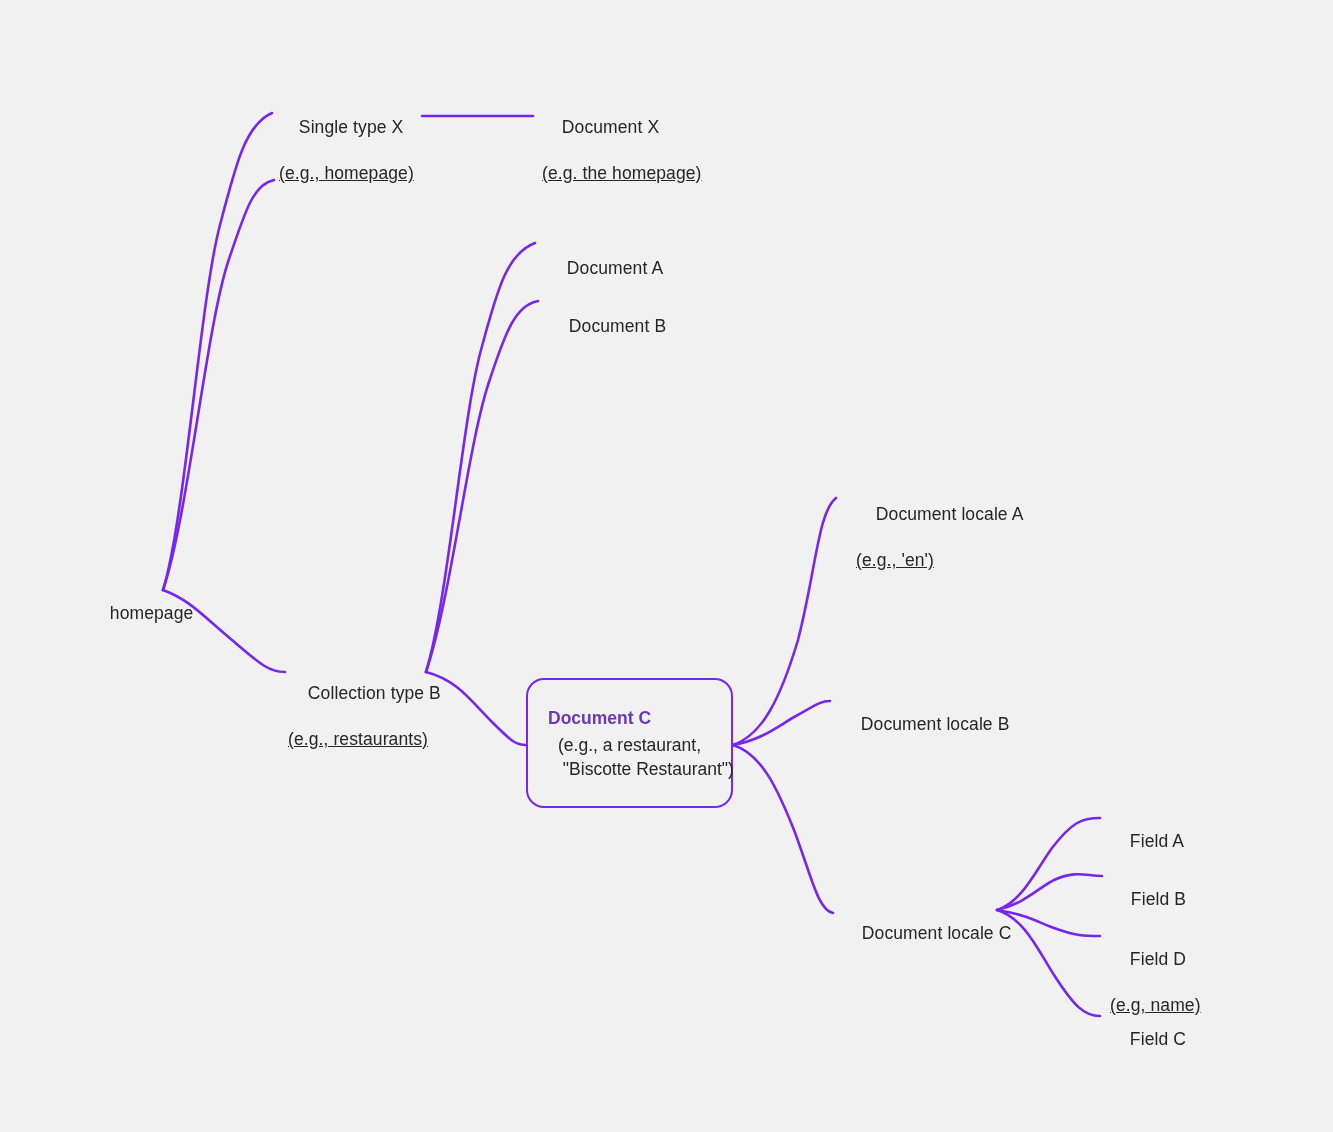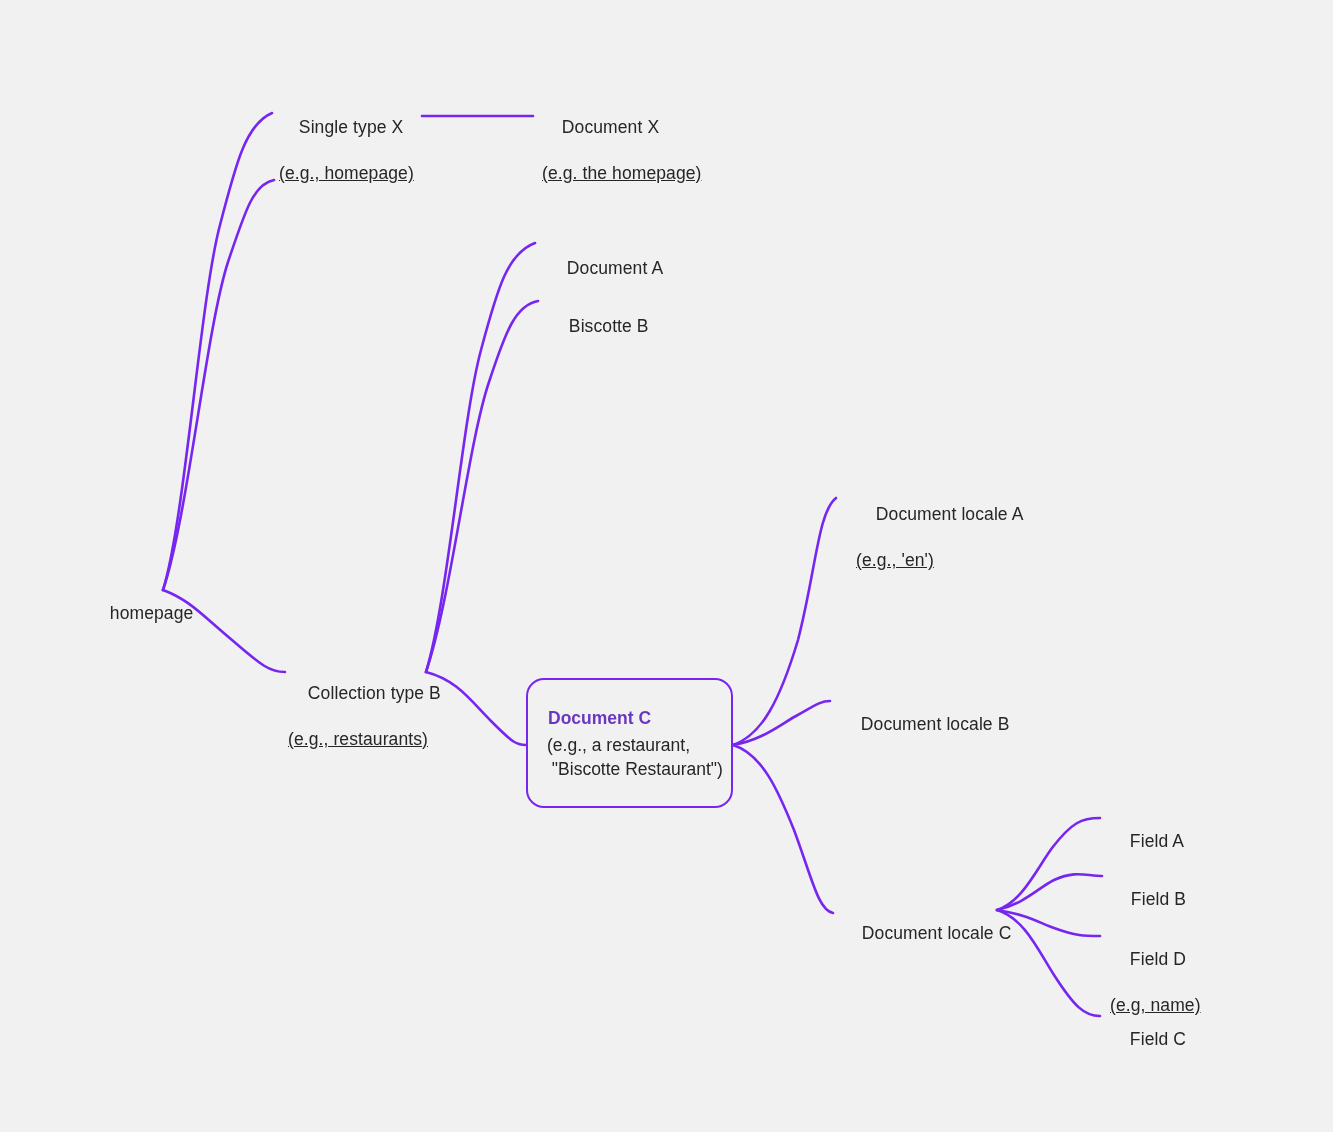--- a/index.html
+++ b/index.html
@@ -74,21 +74,21 @@
     text-align: left;
     padding-left: 20px;
     box-sizing: border-box;
   }
   .doc-box .line {
     font-size: 17.5px;
     line-height: 24px;
     color: #262626;
     width: 100%;
     text-align: left;
-    padding-left: 19px;
+    padding-left: 30px;
     box-sizing: border-box;
     white-space: pre;
   }
 </style>
 </head>
 <body>
 
 <div id="canvas">
 
   <svg class="edges" viewBox="0 0 1333 1132">
@@ -135,21 +135,21 @@
   <div class="node" style="left:542px; top:93px;">
     <span>Document X</span>
     <span class="sub">(e.g. the homepage)</span>
   </div>
 
   <div class="node" style="left:547px; top:234px;">
     <span>Document A</span>
   </div>
 
   <div class="node" style="left:549px; top:292px;">
-    <span>Biscotte B</span>
+    <span>Document B</span>
   </div>
 
   <div class="node" style="left:288px; top:659px;">
     <span>Collection type B</span>
     <span class="sub">(e.g., restaurants)</span>
   </div>
 
   <div class="doc-box">
     <span class="title">Document C</span>
     <span class="line">(e.g., a restaurant,</span>

